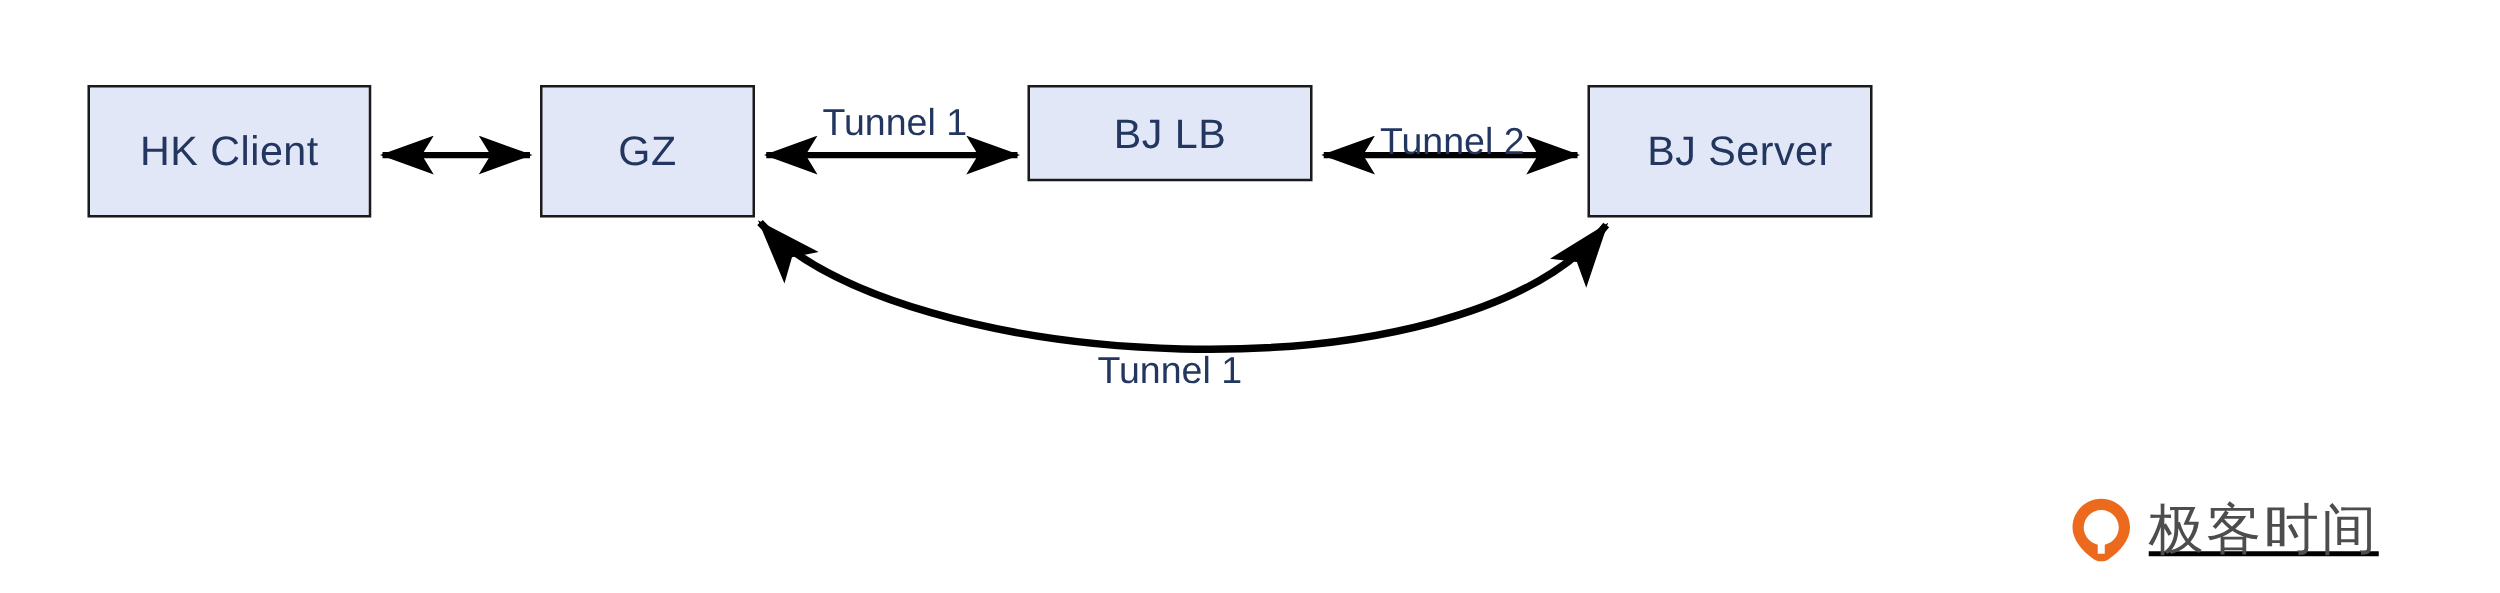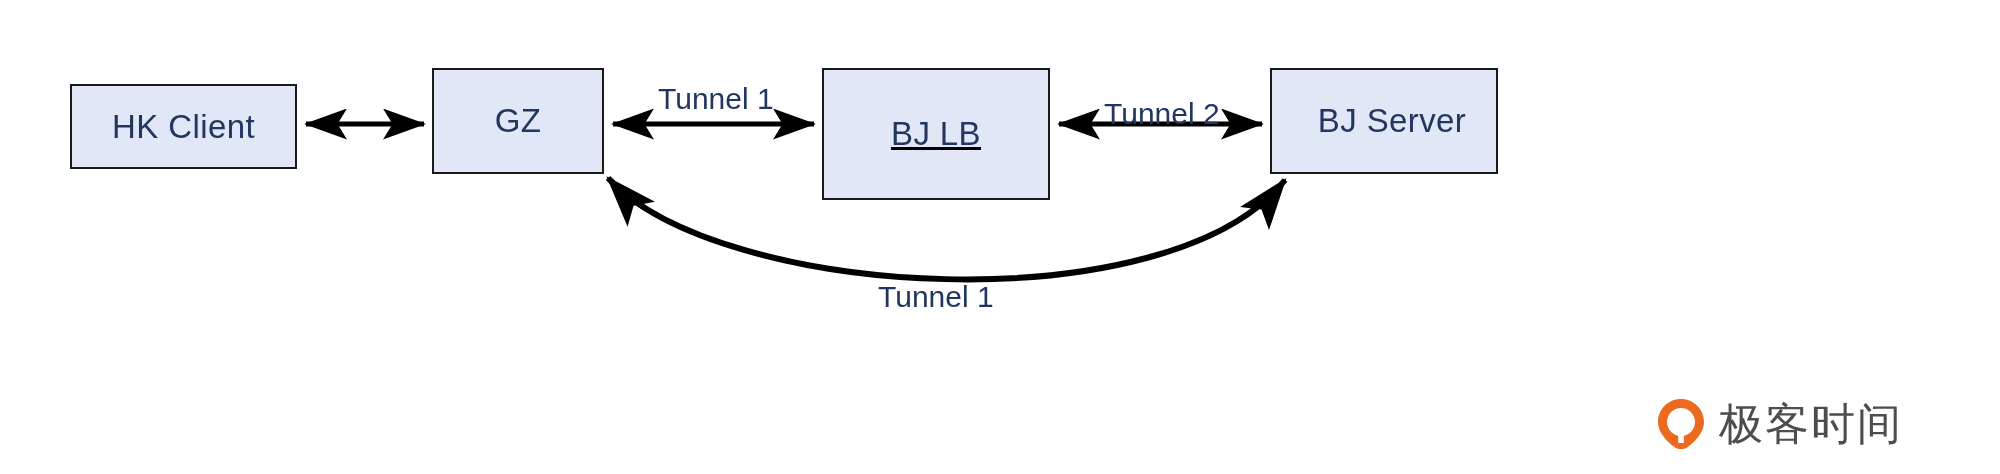--- a/index.html
+++ b/index.html
@@ -86,43 +86,43 @@
 
     <line x1="306" y1="124" x2="424" y2="124" stroke="#000000" stroke-width="5" marker-start="url(#arrow-start)" marker-end="url(#arrow-end)"></line>
 
     <line x1="613" y1="124" x2="814" y2="124" stroke="#000000" stroke-width="5" marker-start="url(#arrow-start)" marker-end="url(#arrow-end)"></line>
 
     <line x1="1059" y1="124" x2="1262" y2="124" stroke="#000000" stroke-width="5" marker-start="url(#arrow-start)" marker-end="url(#arrow-end)"></line>
 
     <path d="M 608 178 C 720 300, 1170 325, 1285 180" fill="none" stroke="#000000" stroke-width="6" marker-start="url(#arrow-start)" marker-end="url(#arrow-end)"></path>
   </svg>
 
-  <div class="node" style="left:70px; top:84px; width:227px; height:85px;">
+  <div class="node" style="left:70px; top:68px; width:227px; height:106px;">
     <span class="node-label">HK Client</span>
   </div>
 
   <div class="node" style="left:432px; top:68px; width:172px; height:106px;">
     <span class="node-label">GZ</span>
   </div>
 
-  <div class="node" style="left:822px; top:68px; width:228px; height:132px;text-decoration:underline;">
+  <div class="node" style="left:822px; top:68px; width:228px; height:77px;">
     <span class="node-label">BJ LB</span>
   </div>
 
   <div class="node" style="left:1270px; top:68px; width:228px; height:106px;padding-left:16px;">
     <span class="node-label">BJ Server</span>
   </div>
 
   <div class="edge-label" style="left:658px; top:82px;">Tunnel 1</div>
 
   <div class="edge-label" style="left:1104px; top:97px;">Tunnel 2</div>
 
   <div class="edge-label" style="left:878px; top:280px;">Tunnel 1</div>
 
-  <div class="watermark" style="left:1655px; top:398px;">
+  <div class="watermark" style="left:1655px; top:398px;text-decoration:underline;">
     <svg class="wm-mark" viewBox="0 0 52 52" xmlns="http://www.w3.org/2000/svg">
       <path d="M26 1 C 13.3 1, 3 11.3, 3 24 C 3 34, 11 43, 20 49.4 C 22.5 51.2, 24.8 51, 26 51 C 27.2 51, 29.5 51.2, 32 49.4 C 41 43, 49 34, 49 24 C 49 11.3, 38.7 1, 26 1 Z" fill="#ec6a1e"></path>
       <path d="M26 10 C 18.3 10, 12 16.3, 12 24 C 12 31.7, 18.3 38, 26 38 C 33.7 38, 40 31.7, 40 24 C 40 16.3, 33.7 10, 26 10 Z" fill="#ffffff"></path>
       <rect x="23.2" y="20" width="5.6" height="25" fill="#ffffff"></rect>
       <path d="M26 18 L 33 27 L 19 27 Z" fill="#ffffff"></path>
     </svg>
     <span class="wm-text">极客时间</span>
   </div>
 
 </div>

